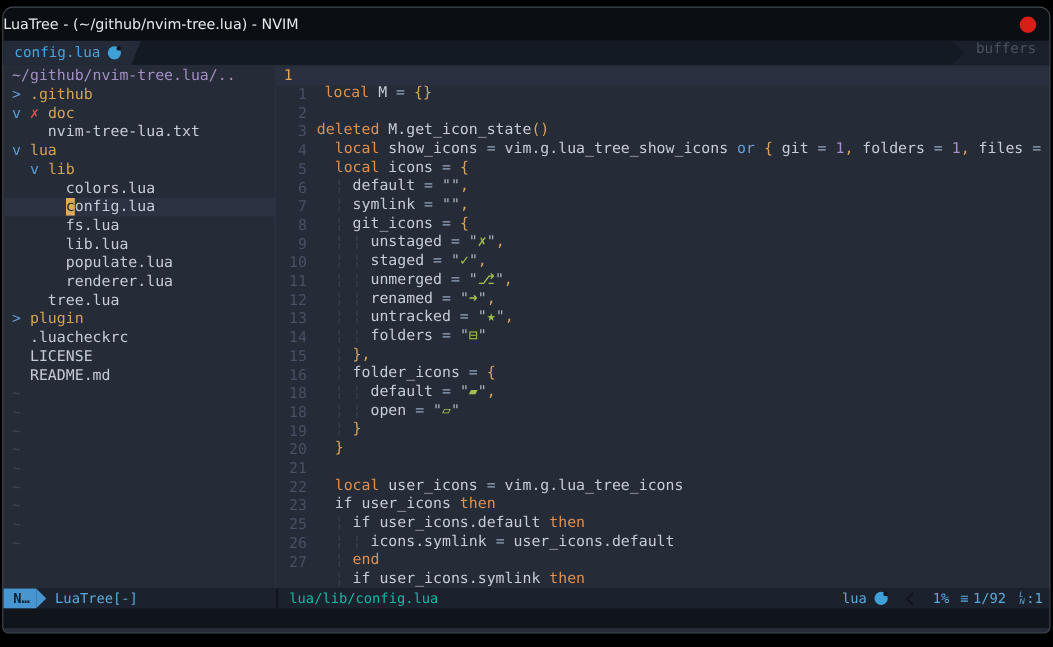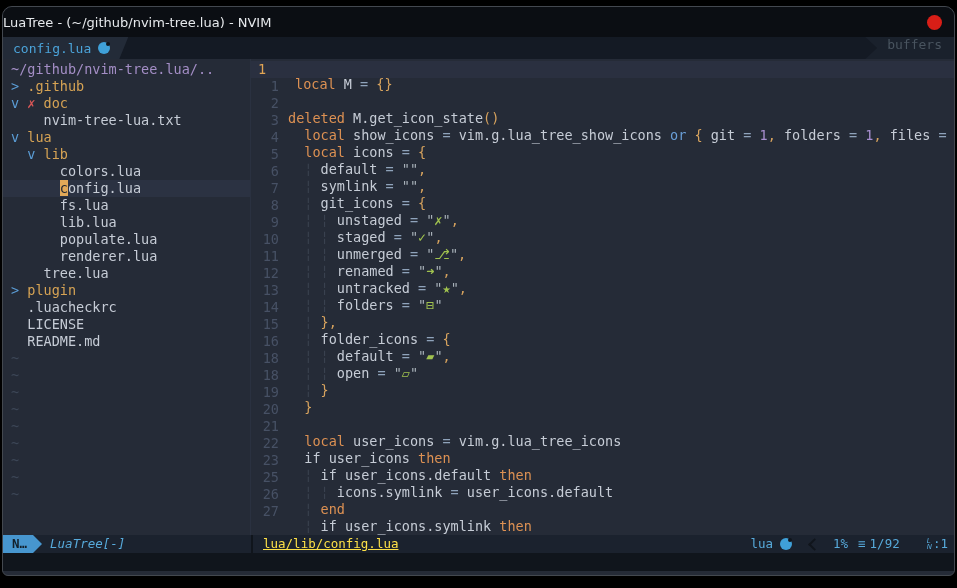--- a/index.html
+++ b/index.html
@@ -51,29 +51,29 @@
   .c-s{color:#a0c24f;}
   .c-q{color:#a9b2ba;}
   .c-n{color:#a88fd0;}
   .c-d{color:#c6ccd6;}
   .c-g{color:#39414f;}
   
   .statusline{height:18px;display:flex;font-size:12.5px;line-height:18px;background:#10151c;}
   .sl-tree{width:248px;flex:none;background:#1b222e;display:flex;align-items:center;margin-right:2px;}
   .mode-chip{background:#4796cf;color:#13202b;padding:0 6px 0 9px;font-weight:bold;height:18px;}
   .mode-arrow{width:0;height:0;border-top:9px solid transparent;border-bottom:9px solid transparent;border-left:9px solid #4796cf;}
-  .sl-buf{color:#57aadb;margin-left:8px;font-style:italic;}
+  .sl-buf{color:#57aadb;margin-left:8px;}
   .sl-main{flex:1;background:#1b222e;display:flex;align-items:center;padding:0 6px 0 10px;}
-  .sl-file{color:#fde047;text-decoration:underline;}
+  .sl-file{color:#14b8a6;}
   .sl-spacer{flex:1;}
   .sl-ft{color:#57aadb;margin-right:7px;}
   .sl-chev{width:7px;height:7px;border-left:2px solid #10151c;border-bottom:2px solid #10151c;transform:rotate(45deg);margin:0 14px 0 18px;}
   .sl-pct{color:#57aadb;margin-right:10px;}
   .sl-lines-icon{color:#57aadb;margin-right:4px;}
-  .sl-pos{color:#57aadb;margin-right:27px;}
+  .sl-pos{color:#57aadb;margin-right:12px;}
   .lnsym{display:inline-flex;flex-direction:column;color:#57aadb;font-size:7px;line-height:6px;font-family:"DejaVu Sans","Liberation Sans",sans-serif;margin-right:1px;}
   .sl-col{color:#57aadb;}
   
   .cmdline{height:18px;background:#10151c;}
 </style>
 </head>
 <body>
 
 <div class="window">
 

